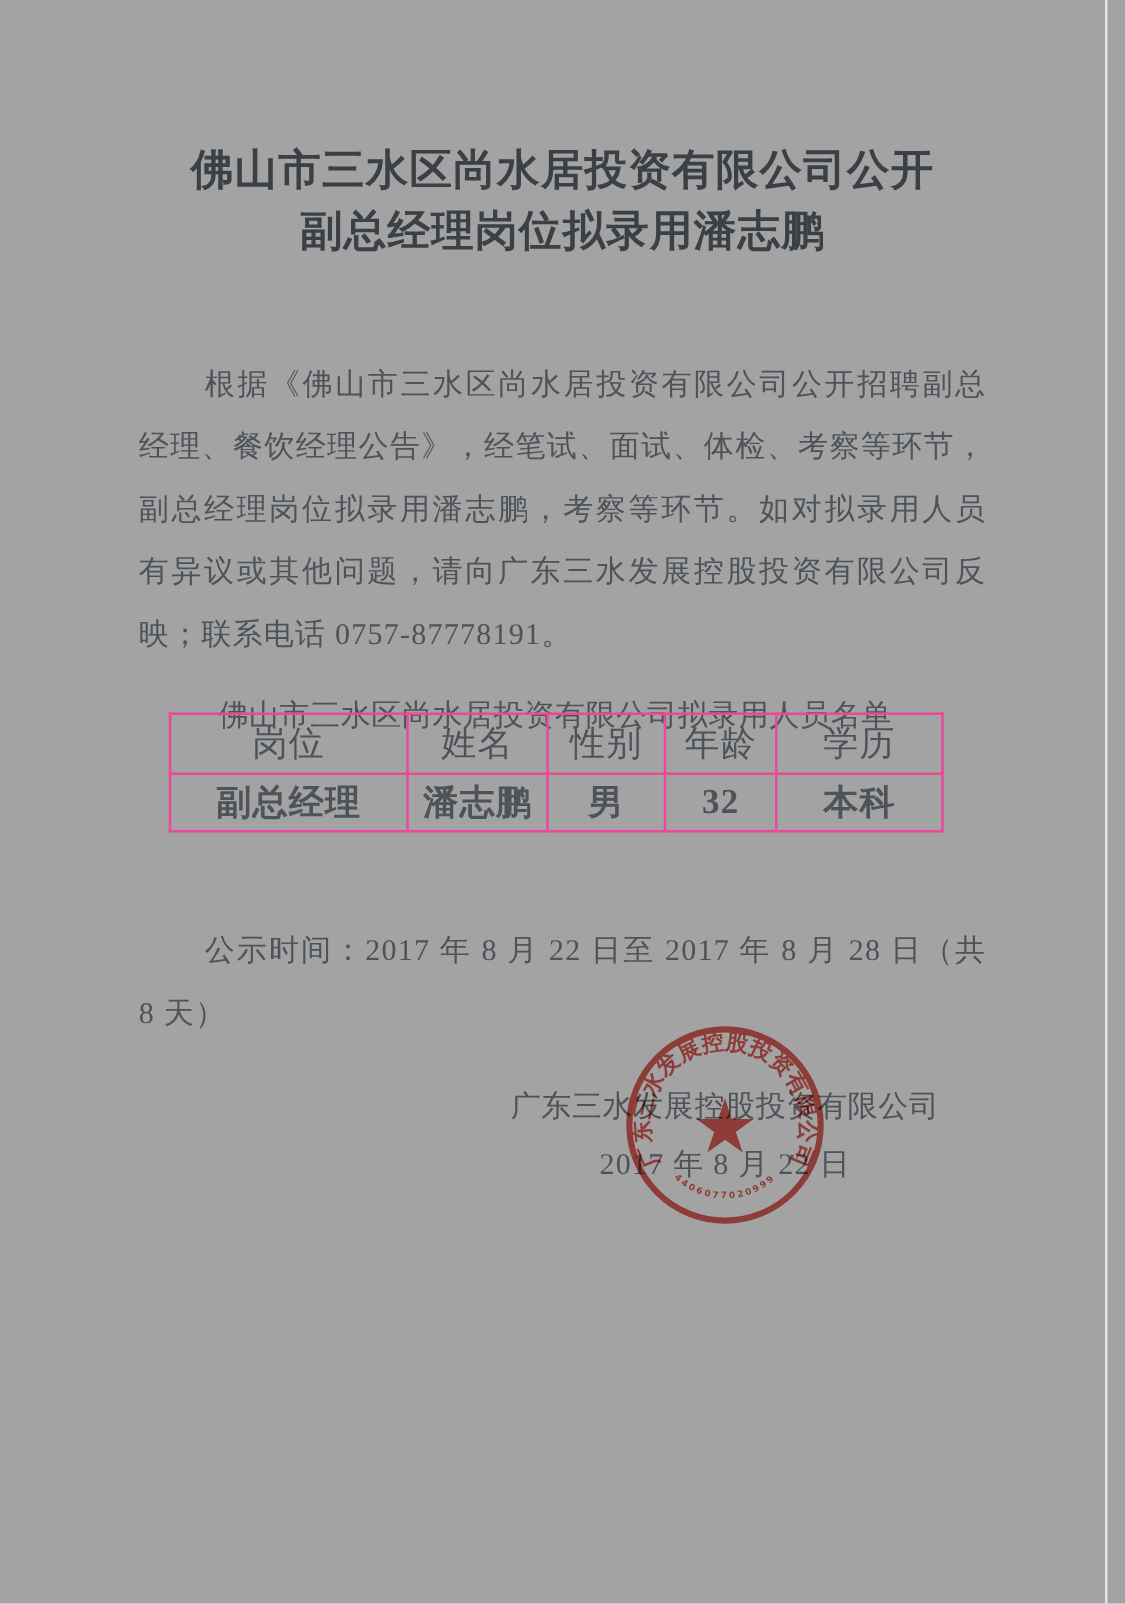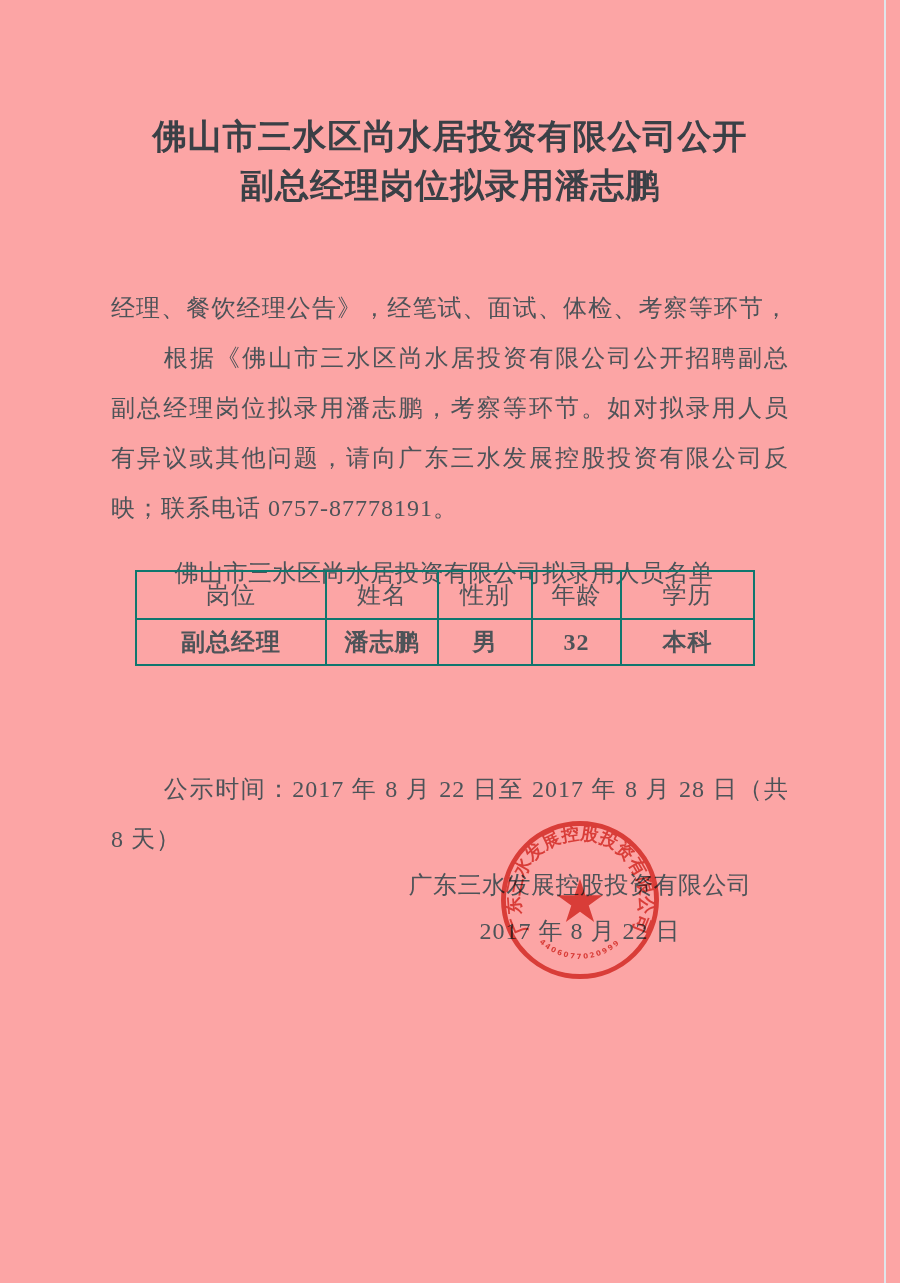--- a/index.html
+++ b/index.html
@@ -4,21 +4,21 @@
 <style>
   * { margin: 0; padding: 0; box-sizing: border-box; }
   html, body { background: #ffffff; }
   body {
     width: 900px; height: 1283px;
     font-family: "Liberation Serif", "DejaVu Serif", serif;
     position: relative; overflow: hidden;
   }
   .page {
     position: absolute; inset: 0;
-    background: #fca5a5;
+    background: #a3a3a3;
   }
   .scan-edge-right {
     position: absolute; left: 884px; top: 0; width: 2px; height: 1283px;
     background: #dfe5ea;
   }
   .doc-title {
     position: absolute; top: 112px; left: 0; width: 900px;
     text-align: center;
     font-size: 34px; font-weight: 700; letter-spacing: 1px;
     line-height: 49px; color: #3a4046;
@@ -41,28 +41,28 @@
     position: absolute; top: 560px; left: 135px; width: 618px;
     text-align: center; font-size: 24px; line-height: 26px;
     letter-spacing: 0.5px; color: #4d5358;
   }
   table.roster {
     position: absolute; top: 570px; left: 135px; width: 618px;
     border-collapse: collapse; table-layout: fixed;
     color: #4d5358;
   }
   table.roster th, table.roster td {
-    border: 2px solid #0f766e;
-    font-weight: 400; font-size: 24px; text-align: center;
+    border: 2px solid #ec4899;
+    font-weight: 400; font-size: 28px; text-align: center;
     vertical-align: middle; letter-spacing: 1px;
   }
   table.roster tr.hdr th { height: 48px; }
   table.roster tr.row td { height: 46px; font-weight: bold; }
   .period {
-    position: absolute; top: 764px; left: 111px; width: 678px;
+    position: absolute; top: 736px; left: 111px; width: 678px;
     font-size: 24px; line-height: 50px; color: #4d5358; letter-spacing: 1px;
   }
   .sig-company {
     position: absolute; top: 869px; left: 408px; width: 344px;
     text-align: center; font-size: 24px; color: #4d5358; letter-spacing: 0.5px;
   }
   .sig-date {
     position: absolute; top: 915px; left: 408px; width: 344px;
     text-align: center; font-size: 24px; color: #4d5358; letter-spacing: 1px;
   }
@@ -79,22 +79,22 @@
 <div class="page">
 
   <div class="scan-edge-right"></div>
 
   <h1 class="doc-title">
     <div>佛山市三水区尚水居投资有限公司公开</div>
     <div>副总经理岗位拟录用潘志鹏</div>
   </h1>
 
   <div class="paragraph">
+    <div class="par-line justified first">根据《佛山市三水区尚水居投资有限公司公开招聘副总</div>
     <div class="par-line justified">经理、餐饮经理公告》，经笔试、面试、体检、考察等环节，</div>
-    <div class="par-line justified first">根据《佛山市三水区尚水居投资有限公司公开招聘副总</div>
     <div class="par-line justified">副总经理岗位拟录用潘志鹏，考察等环节。如对拟录用人员</div>
     <div class="par-line justified">有异议或其他问题，请向广东三水发展控股投资有限公司反</div>
     <div class="par-line last">映；联系电话 0757-87778191。</div>
   </div>
 
   <div class="table-caption">佛山市三水区尚水居投资有限公司拟录用人员名单</div>
 
   <table class="roster">
     <colgroup>
       <col style="width:190px">

